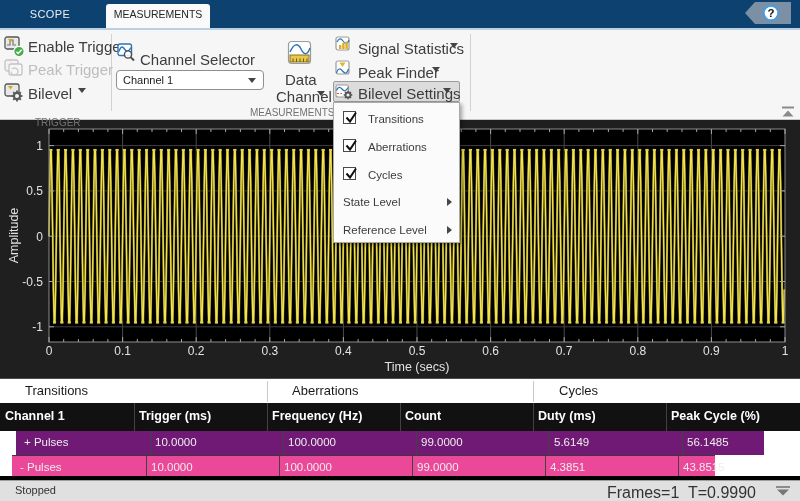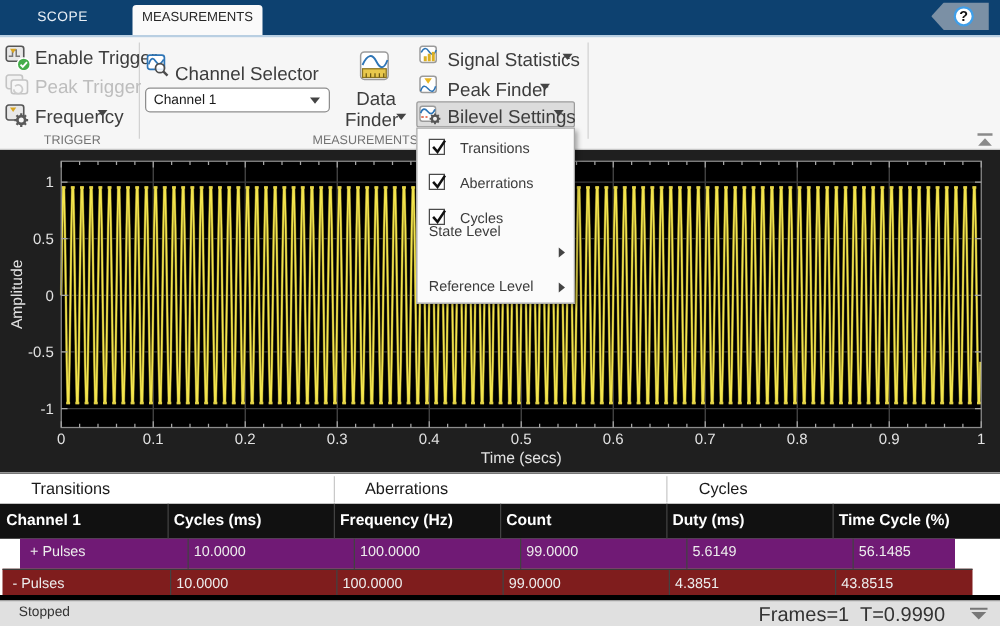--- a/index.html
+++ b/index.html
@@ -25,21 +25,21 @@
 #menu{left:333px;top:102px;width:127px;height:141px;background:#fbfbfb;border:1px solid #a9a9a9;box-sizing:border-box;z-index:30;box-shadow:2px 2px 4px rgba(0,0,0,0.35)}
 .mitem{position:absolute;font-size:11.5px;color:#3c3c3c;white-space:nowrap}
 .cbx{position:absolute;width:13px;height:13px;background:#fff;border:1.5px solid #4a4a4a;box-sizing:border-box}
 .cbx svg{position:absolute;left:-1px;top:-3px}
 
 #grouphdr{left:0;top:378px;width:800px;height:25px;background:#ffffff;border-top:1px solid #4a4a4a;box-sizing:border-box}
 .ghtext{position:absolute;font-size:13px;color:#1a1a1a;top:4px}
 .ghsep{position:absolute;top:2px;width:1px;height:21px;background:#c9c9c9}
 #thead{left:0;top:403px;width:800px;height:28px;background:#111111}
 #row1{left:16px;top:431px;width:748px;height:24px;background:#701a75}
-#row2{left:2px;top:455px;width:776px;height:21px;background:#7f1d1d;border-top:1px solid #3a3a3a;box-sizing:border-box}
+#row2{left:12px;top:455px;width:703px;height:21px;background:#ec4899;border-top:1px solid #3a3a3a;box-sizing:border-box}
 #tblbot{left:0;top:476px;width:800px;height:4px;background:#000}
 .th{position:absolute;font-size:12.5px;font-weight:bold;color:#ffffff;top:6px;white-space:nowrap}
 .td{position:absolute;font-size:11.5px;color:#ededed;top:5px;white-space:nowrap}
 .vsep{position:absolute;top:0;width:1px;background:#424242}
 
 #status{left:0;top:480px;width:800px;height:21px;background:#e0e0e0;border-top:1px solid #a0a0a0;box-sizing:border-box}
 </style></head>
 <body>
 
 <svg width="800" height="258" viewBox="0 0 800 258" style="position:absolute;left:0px;top:120px;display:block">
@@ -243,23 +243,23 @@
       <circle cx="13" cy="13" r="4.2"></circle>
       <g stroke="#5a5a5a" stroke-width="1.8">
         <line x1="13" y1="7.5" x2="13" y2="18.5"></line>
         <line x1="7.5" y1="13" x2="18.5" y2="13"></line>
         <line x1="9.2" y1="9.2" x2="16.8" y2="16.8"></line>
         <line x1="16.8" y1="9.2" x2="9.2" y2="16.8"></line>
       </g>
       <circle cx="13" cy="13" r="2" fill="#f6f6f6"></circle>
     </g>
 </svg>
-<div class="tlabel" style="left:28px;top:85px">Frequency</div>
+<div class="tlabel" style="left:28px;top:85px">Bilevel</div>
 <span class="arrow abs" style="left:78px;top:88px"></span>
-<div class="seclabel" style="left:35px;top:107px">TRIGGER</div>
+<div class="seclabel" style="left:35px;top:117px">TRIGGER</div>
 
 <svg class="abs" style="left:117px;top:43px" width="20" height="20">
   <rect x="1" y="1" width="13.5" height="11.5" rx="2" fill="#fff" stroke="#2e75b6" stroke-width="1.4"></rect>
   <path d="M2 8.5 C3.5 3, 5.5 3, 7.5 6 S11 9.5, 14 4.5" fill="none" stroke="#2e75b6" stroke-width="1.4"></path>
   <circle cx="11" cy="11.5" r="3.6" fill="rgba(255,255,255,0.85)" stroke="#4d4d4d" stroke-width="1.4"></circle>
   <line x1="13.6" y1="14.1" x2="17" y2="17.5" stroke="#4d4d4d" stroke-width="2"></line>
 </svg>
 <div class="tlabel" style="left:140px;top:51px">Channel Selector</div>
 <div class="abs" id="combo">Channel 1</div>
 <span class="arrow abs" style="left:248px;top:78px"></span>
@@ -269,21 +269,21 @@
   <rect x="3" y="15" width="19" height="7" fill="#e8c84c" stroke="#8a7320" stroke-width="1"></rect>
   <g stroke="#6d5a14" stroke-width="1">
       <line x1="6" y1="18.5" x2="6" y2="22"></line>
       <line x1="9.5" y1="18.5" x2="9.5" y2="22"></line>
       <line x1="13" y1="18.5" x2="13" y2="22"></line>
       <line x1="16.5" y1="18.5" x2="16.5" y2="22"></line>
       <line x1="20" y1="18.5" x2="20" y2="22"></line>
     </g>
 </svg>
 <div class="tlabel" style="left:285px;top:71px">Data</div>
-<div class="tlabel" style="left:276px;top:88px">Finder</div>
+<div class="tlabel" style="left:276px;top:88px">Channel</div>
 <span class="arrow abs" style="left:317px;top:91px"></span>
 <div class="seclabel" style="left:250px;top:107px">MEASUREMENTS</div>
 
 <svg class="abs" style="left:335px;top:36px" width="18" height="16">
   <rect x="1" y="1" width="13" height="13" rx="2" fill="#fff" stroke="#9b9b9b" stroke-width="1.2"></rect>
   <path d="M2 6 C4 2, 6 2, 8 5 S12 9, 14 4" fill="none" stroke="#2e75b6" stroke-width="1.2"></path>
   <rect x="4" y="9" width="2.4" height="4" fill="#dcaf23"></rect>
     <rect x="7.2" y="7" width="2.4" height="6" fill="#dcaf23"></rect>
     <rect x="10.4" y="5.5" width="2.4" height="7.5" fill="#dcaf23"></rect>
 </svg>
@@ -332,39 +332,39 @@
       <path d="M3.5 8.5 l3.5 4 6-9" fill="none" stroke="#111" stroke-width="2"></path>
     </svg>
   </div>
 <div class="mitem" style="left:368px;top:141px;z-index:31">Aberrations</div>
 <div class="cbx" style="left:343px;top:167px;z-index:31">
     <svg width="16" height="18">
       <path d="M3.5 8.5 l3.5 4 6-9" fill="none" stroke="#111" stroke-width="2"></path>
     </svg>
   </div>
 <div class="mitem" style="left:368px;top:169px;z-index:31">Cycles</div>
-<div class="mitem" style="left:343px;top:180px;z-index:31">State Level</div>
+<div class="mitem" style="left:343px;top:196px;z-index:31">State Level</div>
 <span class="arrowr abs" style="left:447px;top:198px;z-index:31"></span>
 <div class="mitem" style="left:343px;top:224px;z-index:31">Reference Level</div>
 <span class="arrowr abs" style="left:447px;top:226px;z-index:31"></span>
 
 <div class="abs" id="grouphdr">
   <div class="ghtext" style="left:25px">Transitions</div>
   <div class="ghtext" style="left:292px">Aberrations</div>
   <div class="ghtext" style="left:559px">Cycles</div>
   <div class="ghsep" style="left:267px"></div>
   <div class="ghsep" style="left:533px"></div>
 </div>
 <div class="abs" id="thead">
   <div class="th" style="left:5px">Channel 1</div>
-  <div class="th" style="left:139px">Cycles (ms)</div>
+  <div class="th" style="left:139px">Trigger (ms)</div>
   <div class="th" style="left:272px">Frequency (Hz)</div>
   <div class="th" style="left:405px">Count</div>
   <div class="th" style="left:538px">Duty (ms)</div>
-  <div class="th" style="left:671px">Time Cycle (%)</div>
+  <div class="th" style="left:671px">Peak Cycle (%)</div>
   <div class="vsep" style="left:134px;height:28px"></div>
     <div class="vsep" style="left:267px;height:28px"></div>
     <div class="vsep" style="left:400px;height:28px"></div>
     <div class="vsep" style="left:533px;height:28px"></div>
     <div class="vsep" style="left:666px;height:28px"></div>
 </div>
 <div class="abs" id="row1">
   <div class="td" style="left:8px">+ Pulses</div>
   <div class="td" style="left:139px">10.0000</div>
   <div class="td" style="left:272px">100.0000</div>

